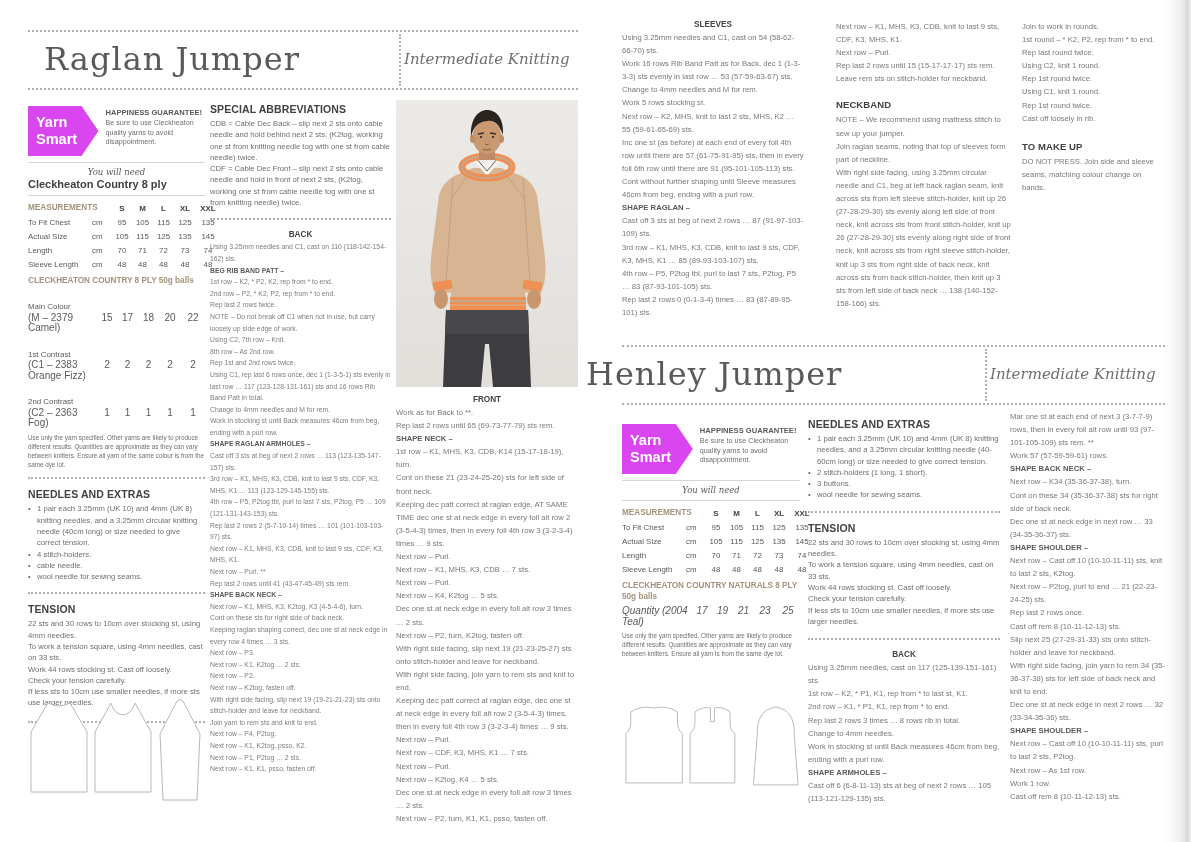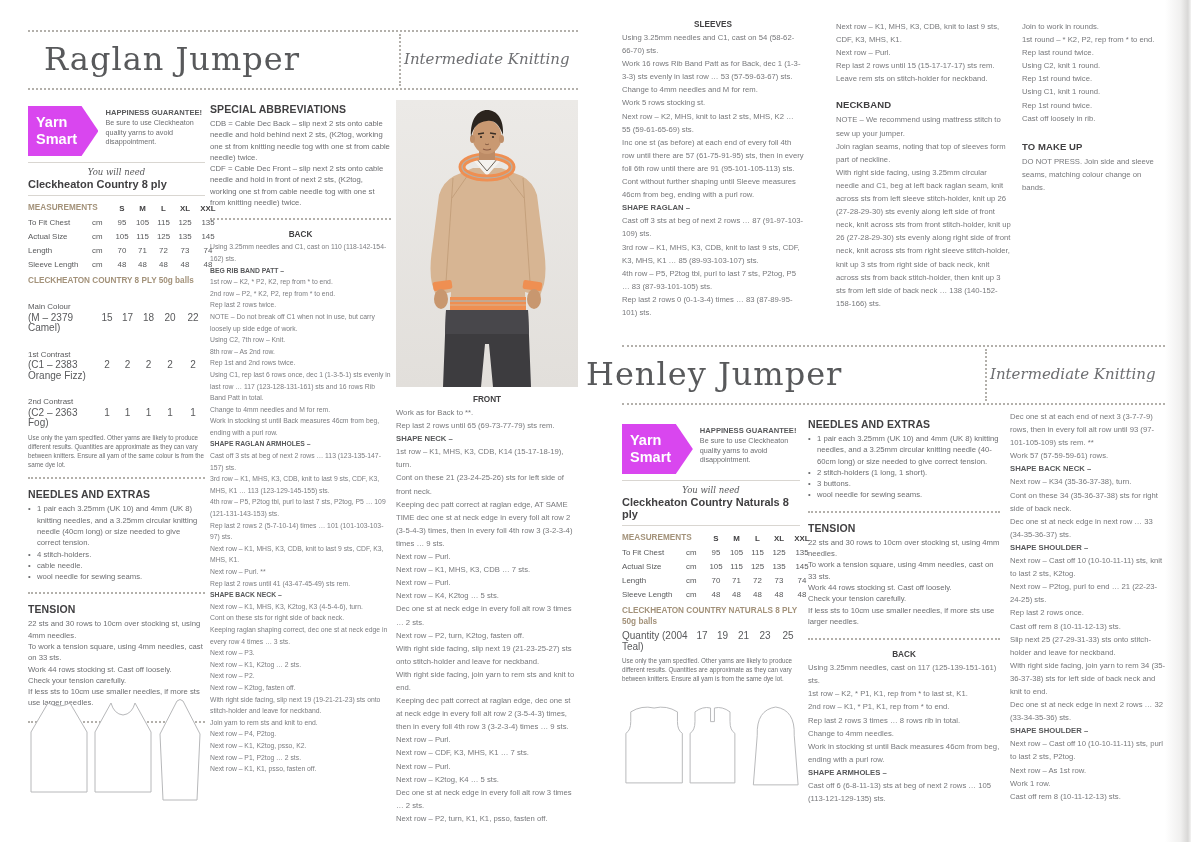--- a/index.html
+++ b/index.html
@@ -358,21 +358,20 @@
       <span>Yarn</span>
       <span>Smart</span>
     </div>
     <div class="guarantee">
       <div class="gh">HAPPINESS GUARANTEE!</div>
       <div class="gt">Be sure to use Cleckheaton quality yarns to avoid disappointment.</div>
     </div>
   </div>
   <div class="thinline" style="margin-top:6px;"></div>
   <div class="ywn" style="margin-top:4px;">You will need</div>
-  <div class="yarn-name">Cleckheaton Country Naturals 8 ply</div>
   <div class="thinline" style="margin-top:5px;"></div>
   <div style="margin-top:6px;">
       <div class="mgrid">
         <span class="tan-h">MEASUREMENTS</span>
         <span></span>
         <span class="szh">S</span>
         <span class="szh">M</span>
         <span class="szh">L</span>
         <span class="szh">XL</span>
         <span class="szh">XXL</span>
@@ -401,21 +400,21 @@
         <span>cm</span>
         <span class="num">48</span>
         <span class="num">48</span>
         <span class="num">48</span>
         <span class="num">48</span>
         <span class="num">48</span>
       </div>
     </div>
   <div class="tan-h" style="margin-top:3px;">CLECKHEATON COUNTRY NATURALS 8 PLY 50g balls</div>
   <div>
-      <div class="qgrid" style="margin-top: 4px;">
+      <div class="qgrid" style="margin-top: 4px; font-style: italic;">
         <span>Quantity (2004 Teal)</span>
         <span class="num">17</span>
         <span class="num">19</span>
         <span class="num">21</span>
         <span class="num">23</span>
         <span class="num">25</span>
       </div>
     </div>
   <div class="disclaimer">Use only the yarn specified. Other yarns are likely to produce different results. Quantities are approximate as they can vary between knitters. Ensure all yarn is from the same dye lot.</div>
 </div>
@@ -466,21 +465,21 @@
       <div class="ln">Rep last 2 rows 3 times … 8 rows rib in total.</div>
       <div class="ln">Change to 4mm needles.</div>
       <div class="ln">Work in stocking st until Back measures 46cm from beg, ending with a purl row.</div>
       <div class="sub-h">SHAPE ARMHOLES –</div>
       <div class="ln">Cast off 6 (6-8-11-13) sts at beg of next 2 rows … 105 (113-121-129-135) sts.</div>
     </div>
 </div>
 
 <div class="abs" style="left:1010px;top:410px;width:156px;">
   <div class="txt8">
-      <div class="ln">Dec one st at each end of next 3 (3-7-7-9) rows, then in every foll alt row until 93 (97-101-105-109) sts rem. **</div>
+      <div class="ln">Mar one st at each end of next 3 (3-7-7-9) rows, then in every foll alt row until 93 (97-101-105-109) sts rem. **</div>
       <div class="ln">Work 57 (57-59-59-61) rows.</div>
       <div class="sub-h">SHAPE BACK NECK –</div>
       <div class="ln">Next row – K34 (35-36-37-38), turn.</div>
       <div class="ln">Cont on these 34 (35-36-37-38) sts for right side of back neck.</div>
       <div class="ln">Dec one st at neck edge in next row … 33 (34-35-36-37) sts.</div>
       <div class="sub-h">SHAPE SHOULDER –</div>
       <div class="ln">Next row – Cast off 10 (10-10-11-11) sts, knit to last 2 sts, K2tog.</div>
       <div class="ln">Next row – P2tog, purl to end … 21 (22-23-24-25) sts.</div>
       <div class="ln">Rep last 2 rows once.</div>
       <div class="ln">Cast off rem 8 (10-11-12-13) sts.</div>

